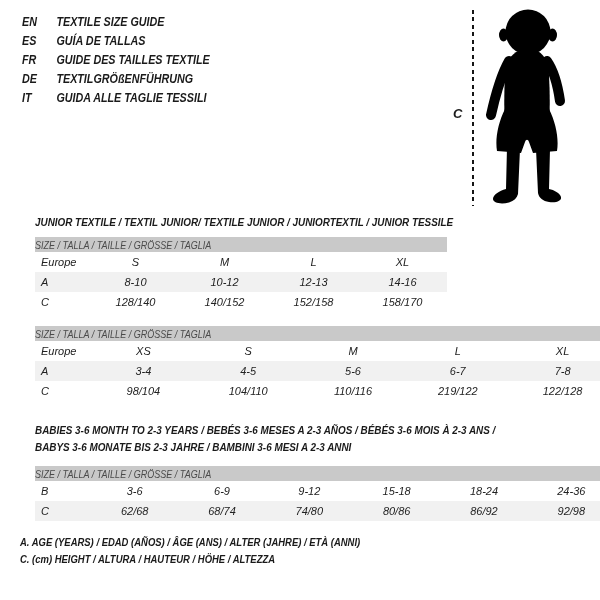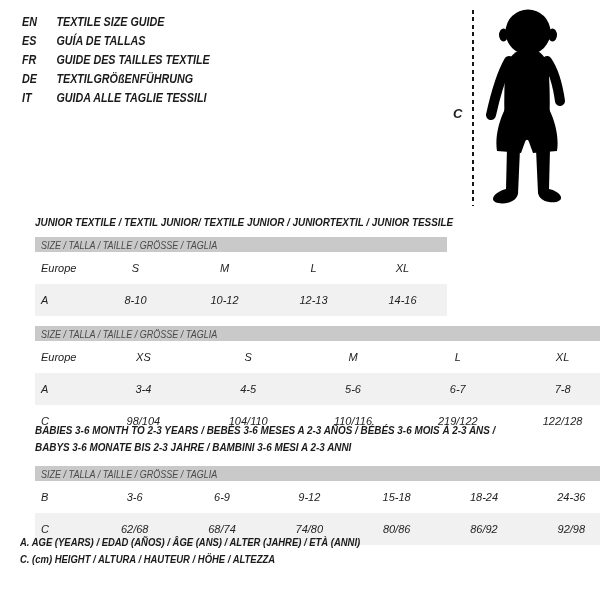--- a/index.html
+++ b/index.html
@@ -17,22 +17,22 @@
   .dash-line{position:absolute;left:472px;top:10px;width:2px;height:196px;
     background:repeating-linear-gradient(to bottom,#151515 0 4px,transparent 4px 7.5px);}
   .figure-label{position:absolute;left:453px;top:106px;font-weight:bold;font-size:13px;}
   .baby-svg{position:absolute;left:483px;top:9px;width:88px;height:196px;}
 
   
   .section{position:absolute;left:15px;margin-left:20px;}
   .sec-title{font-weight:bold;font-size:11.5px;height:17px;}
   .sec-title .subsc{font-size:7.5px;vertical-align:-2px;letter-spacing:0;}
   .size-bar{background:#c9c9c9;height:15px;display:flex;align-items:center;
-    padding-left:6px;font-size:10.5px;color:#4a4a4a;margin-top:4px;}
-  .trow{display:flex;height:32px;align-items:center;font-size:11px;color:#222;}
+    font-size:10.5px;color:#4a4a4a;margin-top:4px;}
+  .trow{display:flex;height:20px;align-items:center;font-size:11px;color:#222;}
   .trow.alt{background:#f1f1f1;}
   .tcell-label{width:50px;flex:0 0 50px;padding-left:6px;text-align:left;}
   .tcell{flex:1;text-align:center;}
 
   
   .footnotes{position:absolute;left:20px;top:536px;}
   .footnote{height:17.3px;font-weight:bold;font-size:11px;display:flex;align-items:flex-start;}
 </style>
 </head>
 <body>

